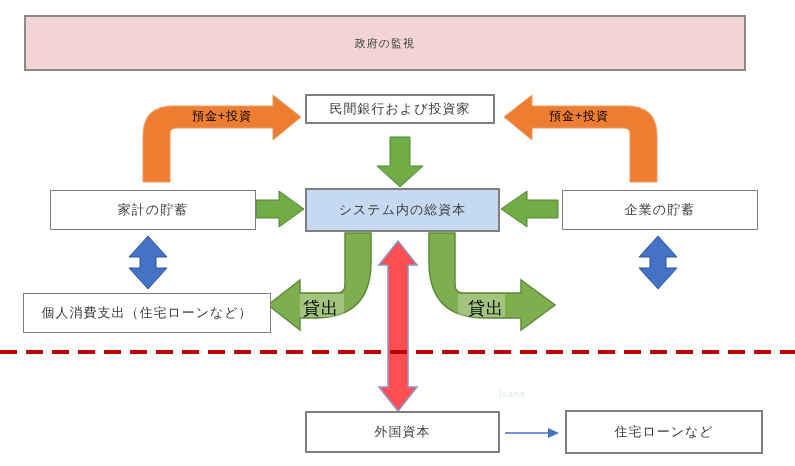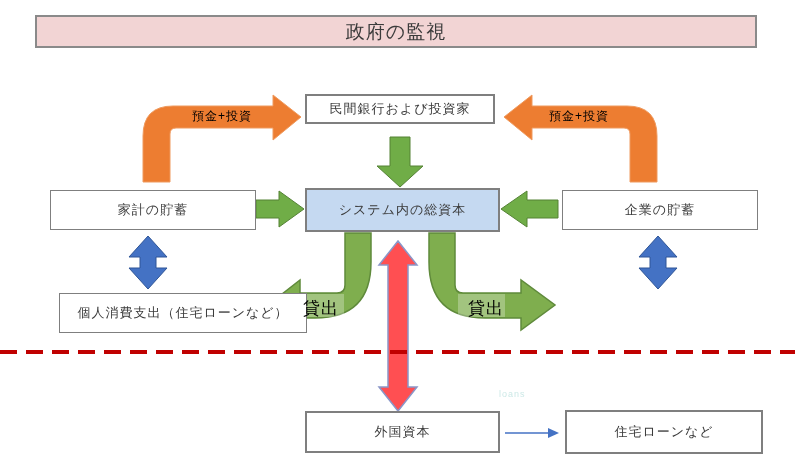--- a/index.html
+++ b/index.html
@@ -8,24 +8,24 @@
     font-family:"Liberation Sans","DejaVu Sans",sans-serif;overflow:hidden;
   }
   #arrow-layer{position:absolute;left:0;top:0;width:795px;height:466px;}
   .box{
     position:absolute;display:flex;align-items:center;justify-content:center;
     background:#ffffff;border:1.5px solid #7f7f7f;color:#3b3b3b;
     font-size:13px;letter-spacing:1px;box-sizing:border-box;text-align:center;
   }
   .box.thick{border-width:2.5px;}
   .banner{
-    position:absolute;left:35px;top:15px;width:722px;height:33px;
+    position:absolute;left:24px;top:15px;width:722px;height:56px;
     background:#f2d4d4;border:2px solid #8a8a8a;box-sizing:border-box;
     display:flex;align-items:center;justify-content:center;
-    font-size:19px;color:#3b3b3b;letter-spacing:1px;
+    font-size:11px;color:#3b3b3b;letter-spacing:1px;
   }
   .arrow-label{
     position:absolute;color:#000000;font-size:12px;letter-spacing:1px;
     text-align:center;white-space:nowrap;
   }
   .lend-label{font-size:17px;}
   .watermark{
     position:absolute;left:499px;top:389px;font-size:9px;letter-spacing:1px;
     color:rgba(140,205,200,0.45);white-space:nowrap;
   }
@@ -68,21 +68,21 @@
   <div class="banner">政府の監視</div>
 
   <div class="box thick" style="left:305px;top:94px;width:190px;height:30px;">民間銀行および投資家</div>
 
   <div class="box thick" style="left:305px;top:188px;width:195px;height:44px;background:#c5d9f1;">システム内の総資本</div>
 
   <div class="box" style="left:50px;top:190px;width:206px;height:40px;">家計の貯蓄</div>
 
   <div class="box" style="left:562px;top:190px;width:196px;height:40px;">企業の貯蓄</div>
 
-  <div class="box" style="left:23px;top:293px;width:248px;height:40px;margin-left:36px;">個人消費支出（住宅ローンなど）</div>
+  <div class="box" style="left:23px;top:293px;width:248px;height:40px;">個人消費支出（住宅ローンなど）</div>
 
 
   <div class="box thick" style="left:305px;top:411px;width:195px;height:42px;">外国資本</div>
 
   <div class="box thick" style="left:565px;top:410px;width:198px;height:44px;">住宅ローンなど</div>
 
   <div class="arrow-label" style="left:177px;top:108px;width:90px;">預金+投資</div>
 
   <div class="arrow-label" style="left:534px;top:108px;width:90px;">預金+投資</div>
 

